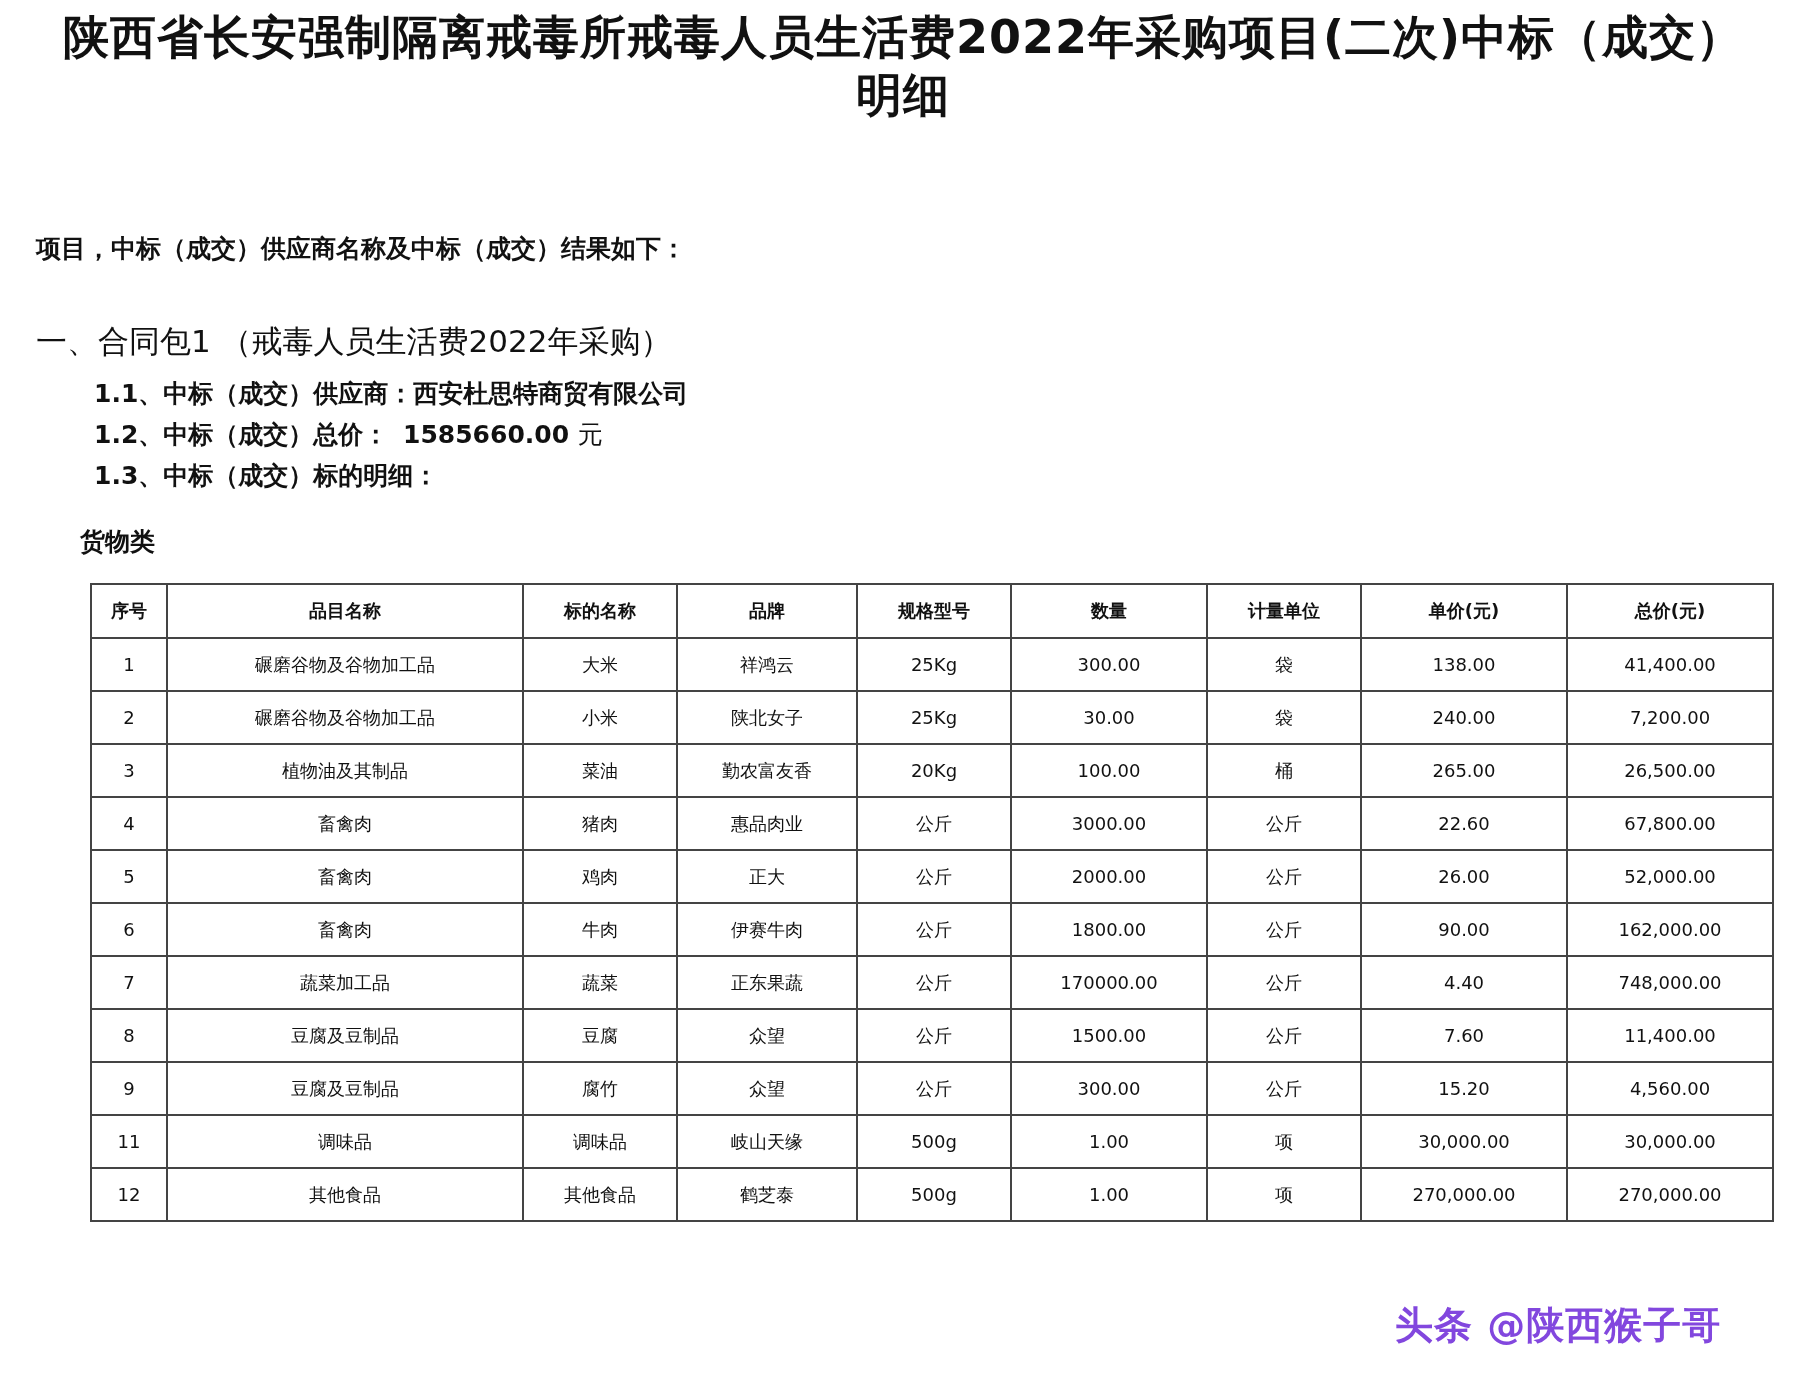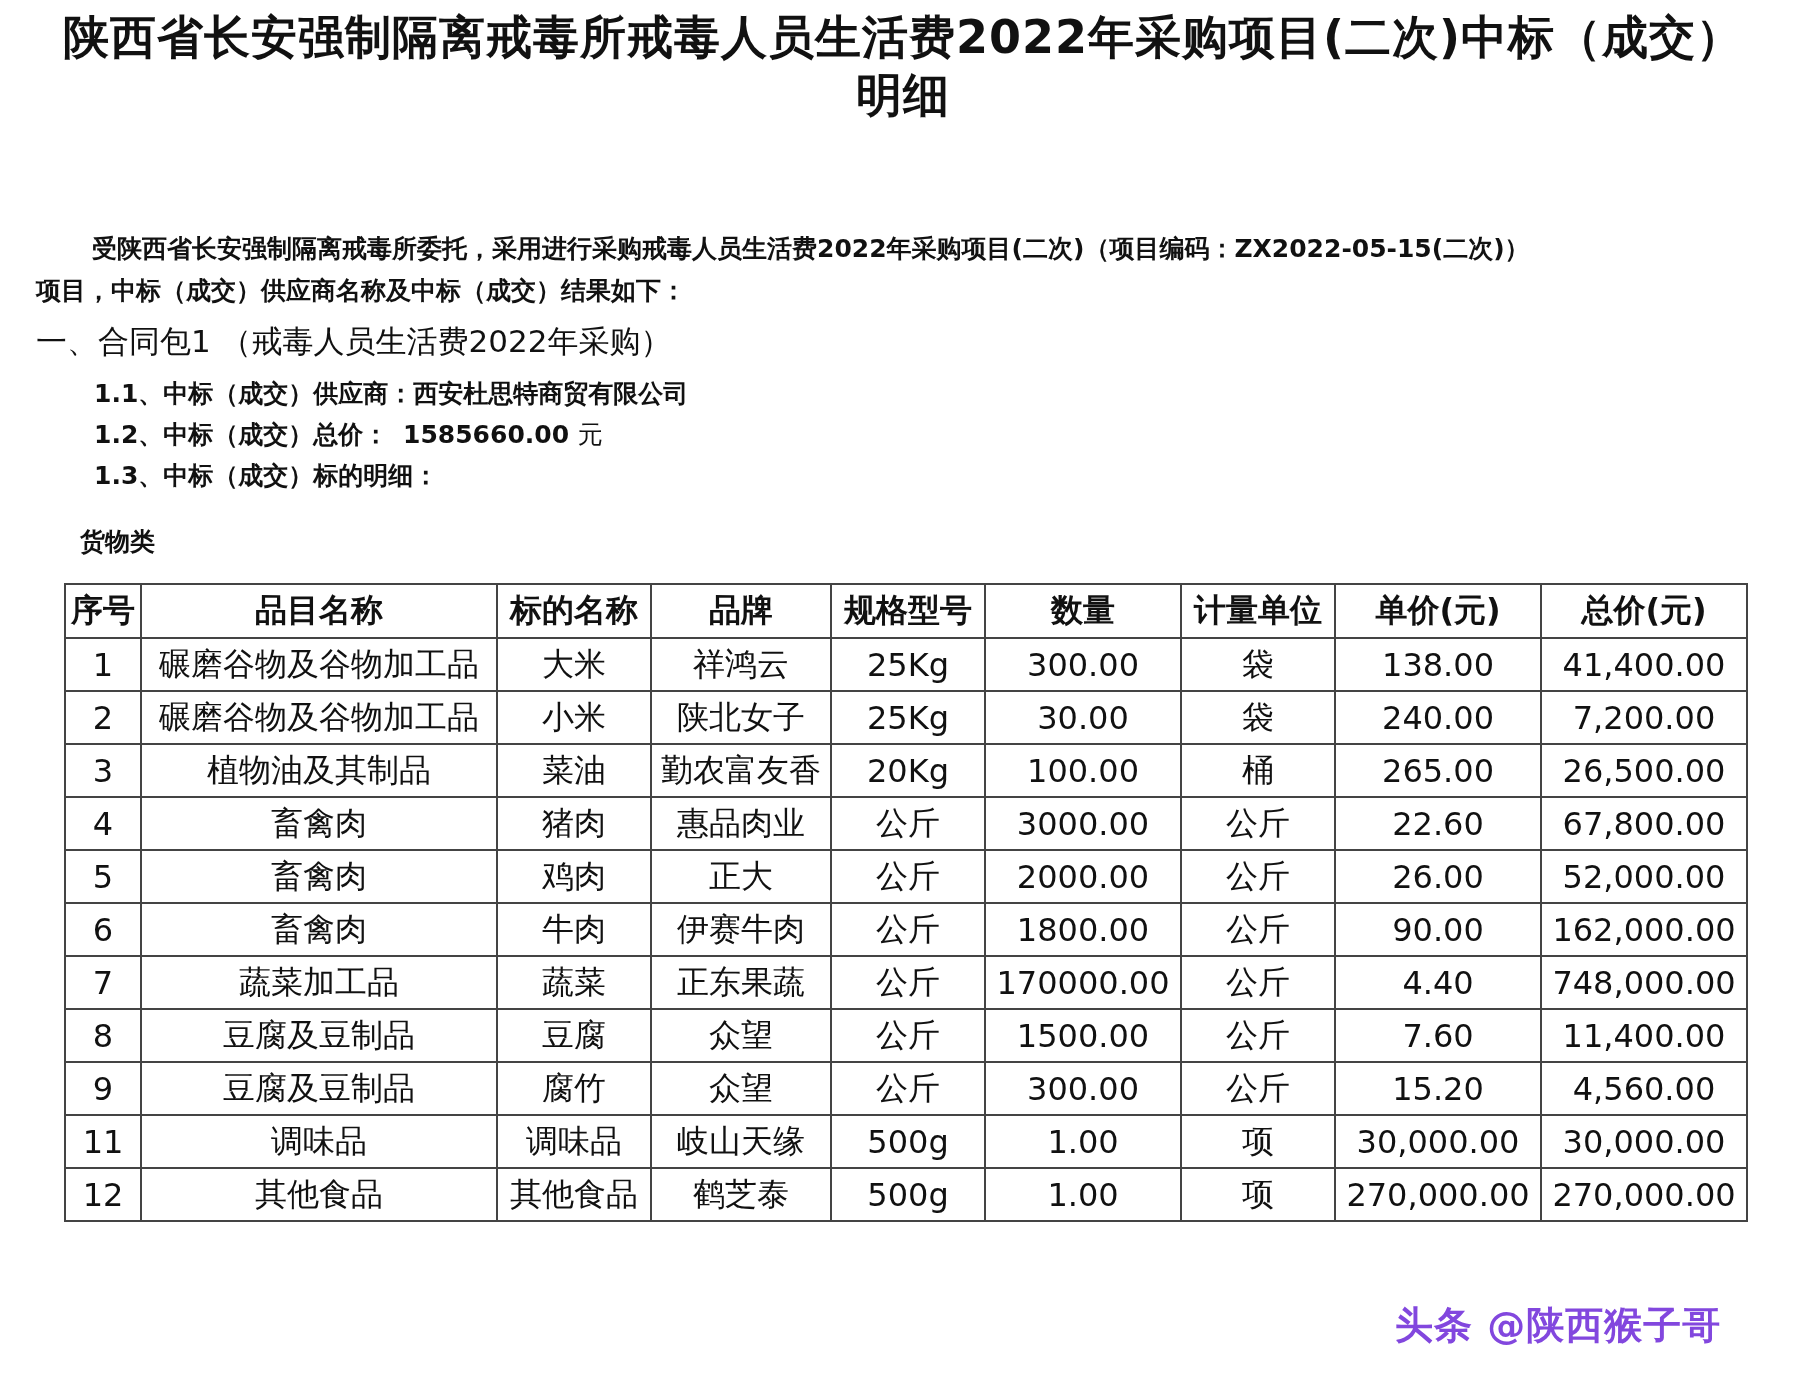--- a/index.html
+++ b/index.html
@@ -54,24 +54,24 @@
     .goods-label {
       position: absolute;
       left: 80px;
       top: 522px;
       font-size: 25px;
       line-height: 40px;
       font-weight: bold;
     }
     table.items {
       position: absolute;
-      left: 64px;
+      left: 90px;
       top: 583px;
       border-collapse: collapse;
-      font-size: 32px;
+      font-size: 18px;
     }
     table.items th, table.items td {
       border: 2px solid #444;
       text-align: center;
       padding: 0;
       height: 51px;
       white-space: nowrap;
     }
     table.items th { font-weight: bold; height: 52px; }
     .watermark {
@@ -85,21 +85,20 @@
       text-shadow: 2px 2px 0 #fff, -1px -1px 0 #fff;
       opacity: 0.85;
     }
   </style>
 </head>
 <body>
 
 <div class="title">陕西省长安强制隔离戒毒所戒毒人员生活费2022年采购项目(二次)中标（成交）明细</div>
 
 <div class="intro">
-  <div class="indent">受陕西省长安强制隔离戒毒所委托，采用进行采购戒毒人员生活费2022年采购项目(二次)（项目编码：ZX2022-05-15(二次)）</div>
   <div>项目，中标（成交）供应商名称及中标（成交）结果如下：</div>
 </div>
 
 <div class="section-heading">一、合同包1 （戒毒人员生活费2022年采购）</div>
 
 <div class="sub" style="top:374px;text-align:center;">
   <span class="num">1.1</span><span>、中标（成交）供应商：西安杜思特商贸有限公司</span>
 </div>
 <div class="sub" style="top:415px;">
   <span class="num">1.2</span><span>、中标（成交）总价：</span>

